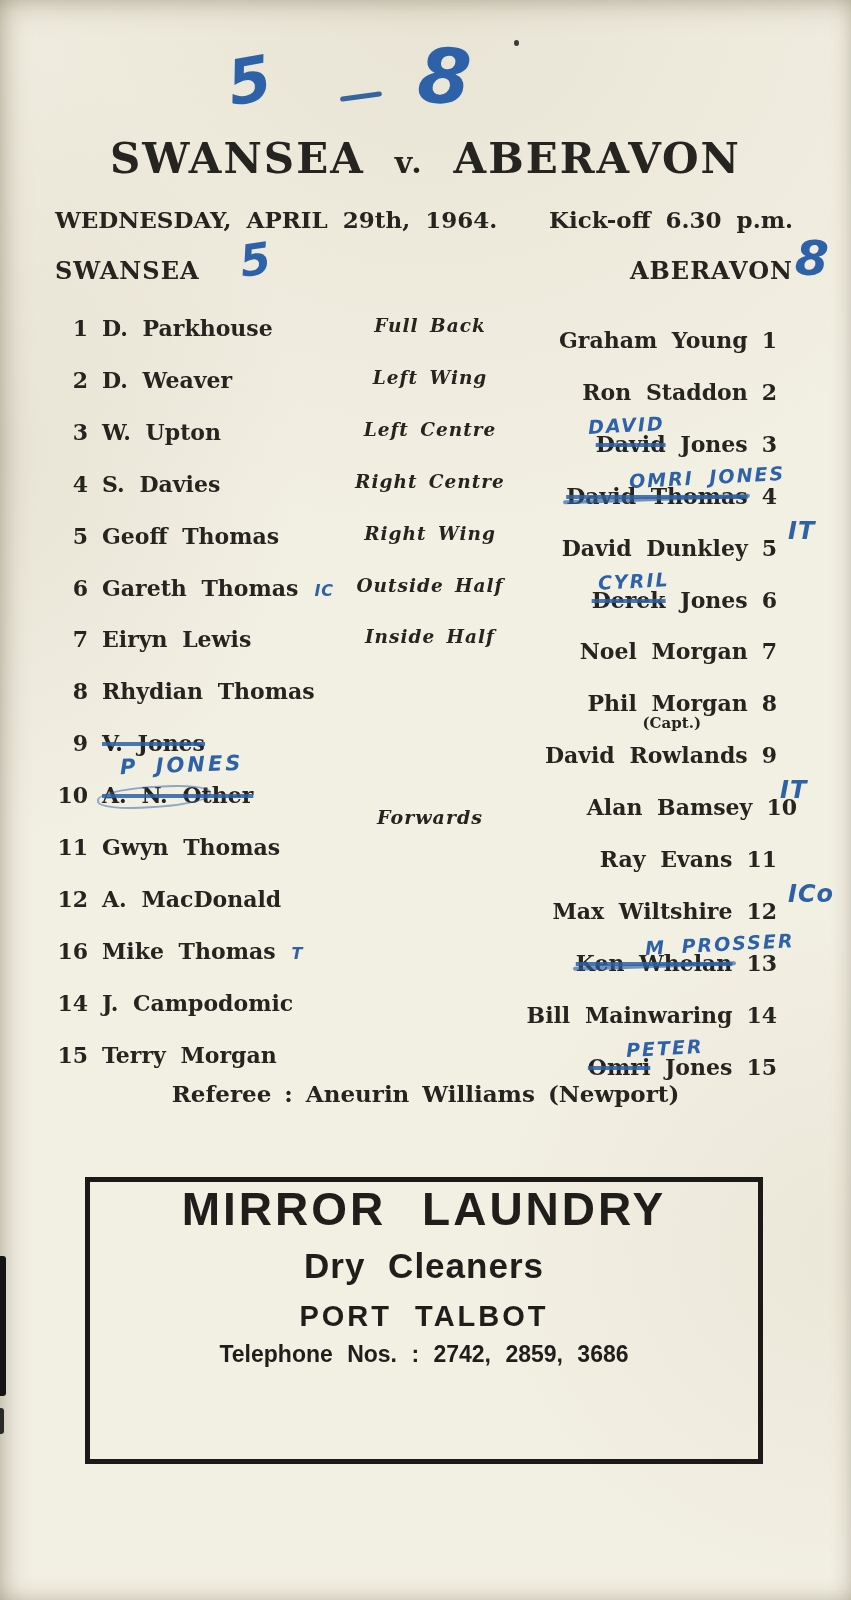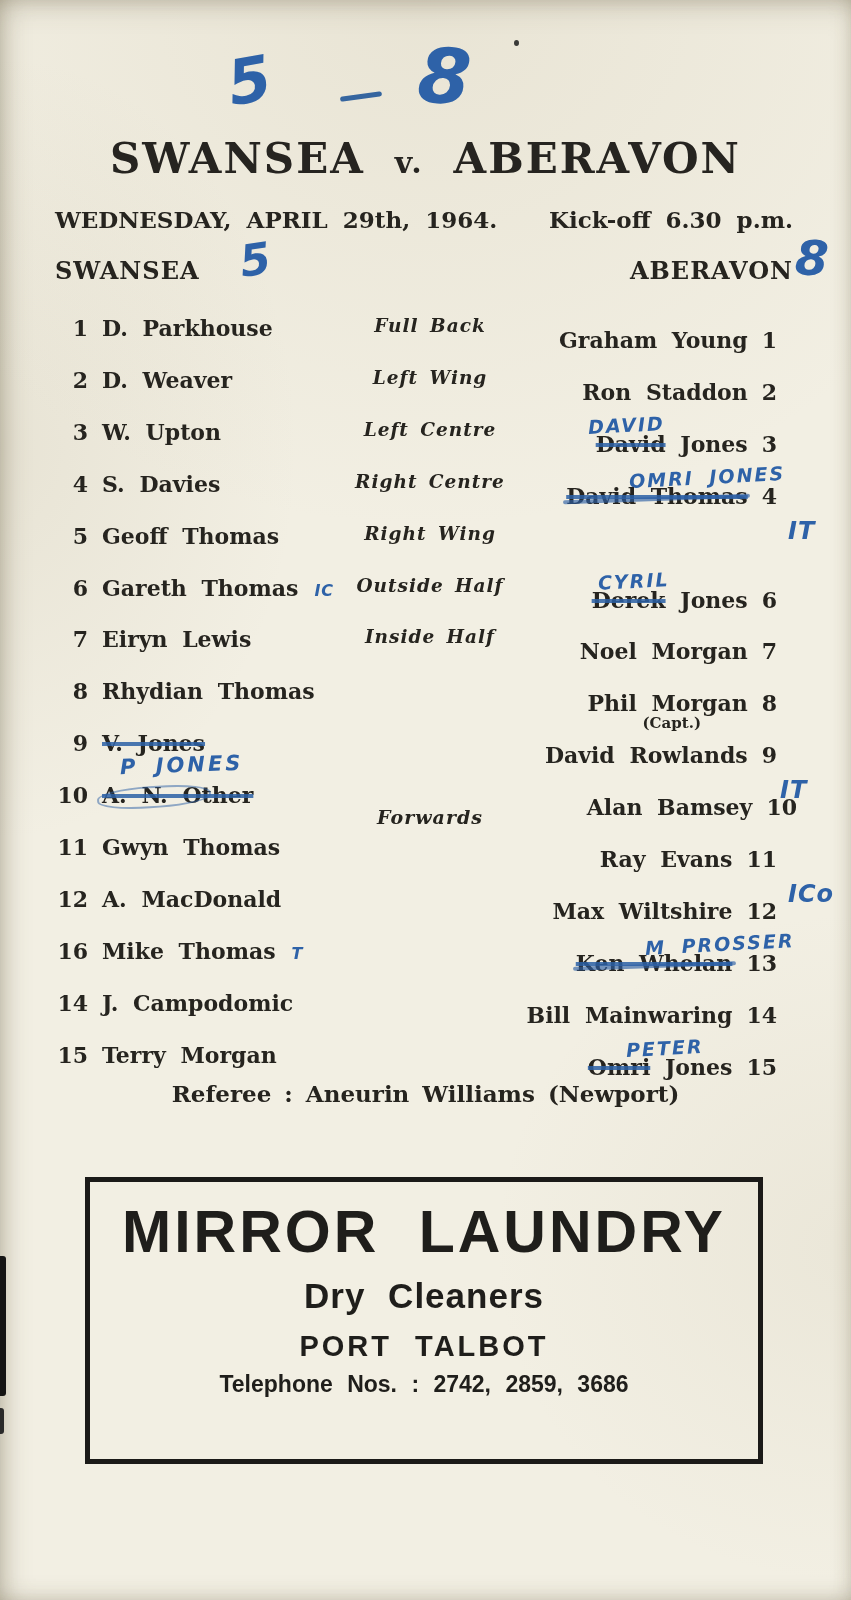--- a/index.html
+++ b/index.html
@@ -57,21 +57,21 @@
   .capt{position:absolute;top:94%;right:76px;font-size:15px;font-weight:bold;
         font-family:"DejaVu Serif",serif;font-style:normal;color:#26241f;letter-spacing:0;}
   .forwards{position:absolute;top:806px;left:330px;width:200px;text-align:center;
         font-style:italic;font-weight:bold;font-size:19px;letter-spacing:1px;}
   .referee{position:absolute;top:1080px;left:0;width:100%;text-align:center;
         font-weight:bold;font-size:23px;word-spacing:5px;}
   
   .ad{position:absolute;left:85px;top:1177px;width:678px;height:287px;box-sizing:border-box;
       border:5px solid #1b1a18;text-align:center;font-family:"Liberation Sans",sans-serif;
       color:#1f1e1b;}
-  .ad-title{margin-top:16px;font-size:59px;font-weight:bold;letter-spacing:3px;word-spacing:20px;}
+  .ad-title{font-size:46px;font-weight:bold;letter-spacing:3px;word-spacing:20px;}
   .ad-line{margin-top:10px;font-size:35px;font-weight:bold;letter-spacing:1px;word-spacing:12px;}
   .ad-line2{margin-top:12px;font-size:35px;font-weight:bold;letter-spacing:1px;word-spacing:12px;}
   .ad-city{margin-top:14px;font-size:29px;font-weight:bold;letter-spacing:3px;word-spacing:12px;}
   .ad-phone{margin-top:8px;font-size:23px;font-weight:bold;word-spacing:8px;}
   
   .edge-mark{position:absolute;left:-2px;top:1256px;width:8px;height:140px;background:#141414;
       border-radius:3px;}
   .edge-mark2{position:absolute;left:-2px;top:1408px;width:6px;height:26px;background:#2a2a2a;
       border-radius:3px;}
 </style>
@@ -125,20 +125,21 @@
       <div class="row" style="top: 471px;">
         <span class="num">4</span>
         <span class="home"><span class="seg">S. Davies</span></span>
         <span class="pos">Right Centre</span>
         <span class="away"><span class="hw hw-above" style="right: -8px;">OMRI JONES</span><span class="seg struck heavy">David Thomas</span><span class="anum">4</span></span>
       </div>
       <div class="row" style="top: 523px;">
         <span class="num">5</span>
         <span class="home"><span class="seg">Geoff Thomas</span></span>
         <span class="pos">Right Wing</span>
+        <span class="away"><span class="seg">David Dunkley</span><span class="anum">5</span></span>
         <span class="hw hw-edge" style="left: 788px;">IT</span>
       </div>
       <div class="row" style="top: 575px;">
         <span class="num">6</span>
         <span class="home"><span class="seg">Gareth Thomas</span><span class="hw hw-inline">IC</span></span>
         <span class="pos">Outside Half</span>
         <span class="away"><span class="hw hw-above" style="right: 107px;">CYRIL</span><span class="seg struck">Derek</span><span class="seg">&nbsp;Jones</span><span class="anum">6</span></span>
       </div>
       <div class="row" style="top: 626px;">
         <span class="num">7</span>

